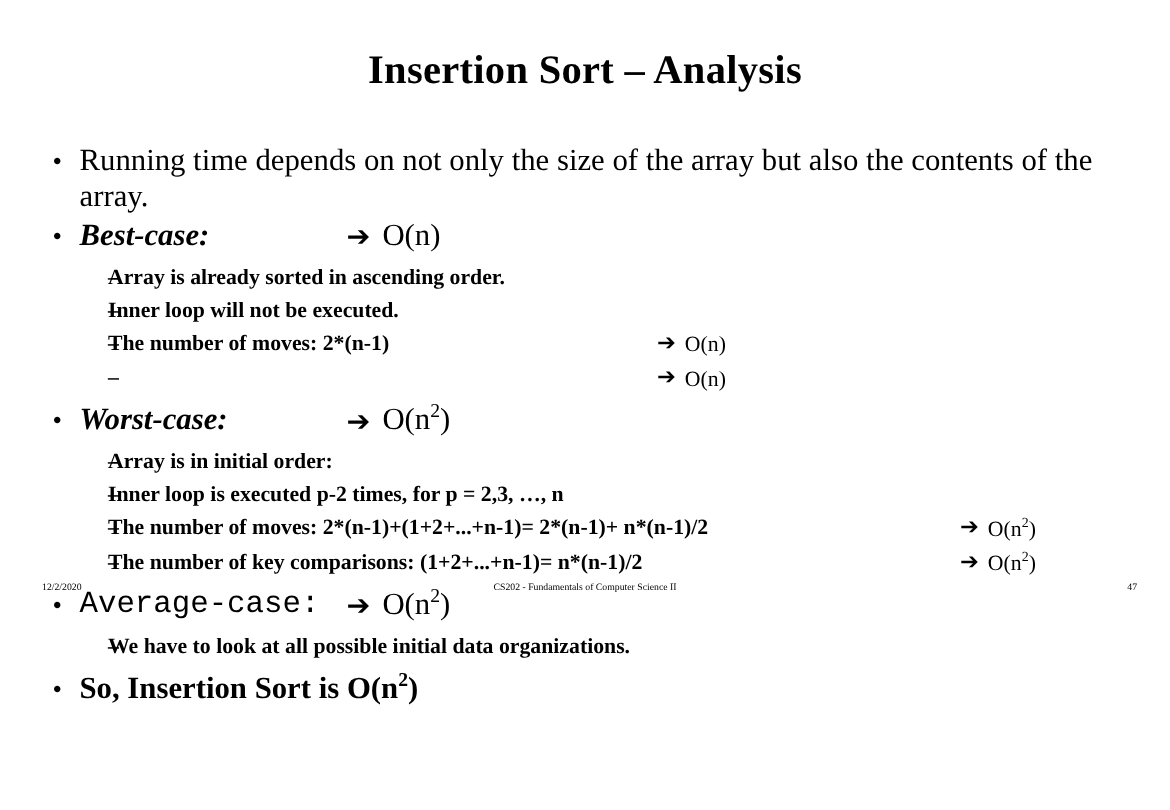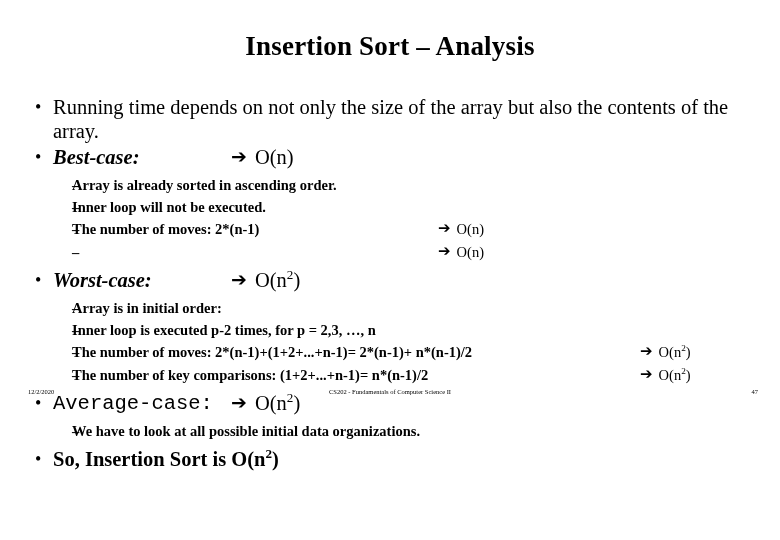--- a/index.html
+++ b/index.html
@@ -63,21 +63,21 @@
   }
   .l1 .l1-text {
     flex: 1 1 auto;
   }
 
   .l1.tight { margin-bottom: 0; }
 
   
   .case-row {
     display: flex;
-    align-items: flex-start;
+    align-items: flex-end;
   }
   .case-label {
     display: inline-block;
     min-width: 178px;
   }
   .case-label.italic {
     font-style: italic;
     font-weight: bold;
   }
   .case-label.plain {

